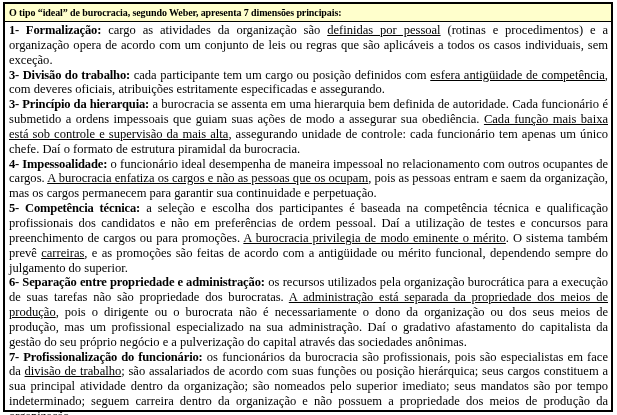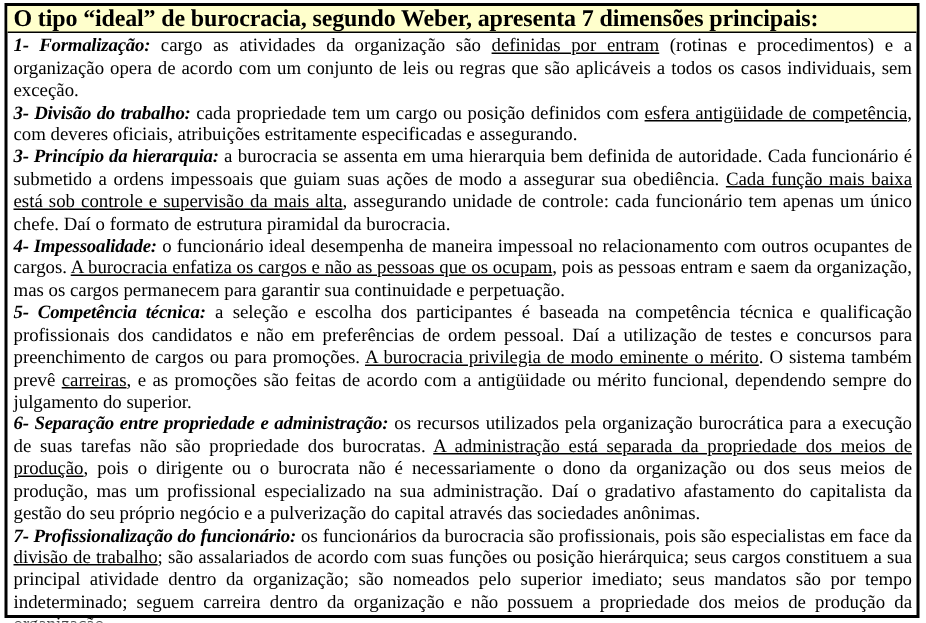--- a/index.html
+++ b/index.html
@@ -22,47 +22,47 @@
     right: 4px;
     bottom: 3px;
     border: 2px solid #000000;
     background: #ffffff;
     box-sizing: border-box;
   }
   .header {
     background: #FFFFCC;
     border-bottom: 1px solid #000000;
     font-weight: bold;
-    font-size: 16px;
+    font-size: 10px;
     line-height: 15px;
     padding: 1px 4px 1px 4px;
     letter-spacing: -0.1px;
   }
   .content {
     padding: 1px 3px 0 4px;
   }
   p.item {
     margin: 0;
     font-size: 12.55px;
     line-height: 14.85px;
     text-align: justify;
   }
-  .seg-b { font-weight: bold; letter-spacing: -0.15px; font-style: italic; }
+  .seg-b { font-weight: bold; letter-spacing: -0.15px; }
   .seg-u { text-decoration: underline; }
   .seg-n { }
 </style>
 </head>
 <body>
 
 <div class="frame">
   <div class="header">
     <span>O tipo “ideal” de burocracia, segundo Weber, apresenta 7 dimensões principais:</span>
   </div>
   <div class="content">
-      <p class="item"><span class="seg-b">1- Formalização:</span><span class="seg-n"> cargo as atividades da organização são </span><span class="seg-u">definidas por entram</span><span class="seg-n"> (rotinas e procedimentos) e a organização opera de acordo com um conjunto de leis ou regras que são aplicáveis a todos os casos individuais, sem exceção.</span></p>
-      <p class="item"><span class="seg-b">3- Divisão do trabalho:</span><span class="seg-n"> cada propriedade tem um cargo ou posição definidos com </span><span class="seg-u">esfera antigüidade de competência,</span><span class="seg-n"> com deveres oficiais, atribuições estritamente especificadas e assegurando.</span></p>
+      <p class="item"><span class="seg-b">1- Formalização:</span><span class="seg-n"> cargo as atividades da organização são </span><span class="seg-u">definidas por pessoal</span><span class="seg-n"> (rotinas e procedimentos) e a organização opera de acordo com um conjunto de leis ou regras que são aplicáveis a todos os casos individuais, sem exceção.</span></p>
+      <p class="item"><span class="seg-b">3- Divisão do trabalho:</span><span class="seg-n"> cada participante tem um cargo ou posição definidos com </span><span class="seg-u">esfera antigüidade de competência,</span><span class="seg-n"> com deveres oficiais, atribuições estritamente especificadas e assegurando.</span></p>
       <p class="item"><span class="seg-b">3- Princípio da hierarquia:</span><span class="seg-n"> a burocracia se assenta em uma hierarquia bem definida de autoridade. Cada funcionário é submetido a ordens impessoais que guiam suas ações de modo a assegurar sua obediência. </span><span class="seg-u">Cada função mais baixa está sob controle e supervisão da mais alta</span><span class="seg-n">, assegurando unidade de controle: cada funcionário tem apenas um único chefe. Daí o formato de estrutura piramidal da burocracia.</span></p>
       <p class="item"><span class="seg-b">4- Impessoalidade:</span><span class="seg-n"> o funcionário ideal desempenha de maneira impessoal no relacionamento com outros ocupantes de cargos. </span><span class="seg-u">A burocracia enfatiza os cargos e não as pessoas que os ocupam</span><span class="seg-n">, pois as pessoas entram e saem da organização, mas os cargos permanecem para garantir sua continuidade e perpetuação.</span></p>
       <p class="item"><span class="seg-b">5- Competência técnica:</span><span class="seg-n"> a seleção e escolha dos participantes é baseada na competência técnica e qualificação profissionais dos candidatos e não em preferências de ordem pessoal. Daí a utilização de testes e concursos para preenchimento de cargos ou para promoções. </span><span class="seg-u">A burocracia privilegia de modo eminente o mérito</span><span class="seg-n">. O sistema também prevê </span><span class="seg-u">carreiras</span><span class="seg-n">, e as promoções são feitas de acordo com a antigüidade ou mérito funcional, dependendo sempre do julgamento do superior.</span></p>
       <p class="item"><span class="seg-b">6- Separação entre propriedade e administração:</span><span class="seg-n"> os recursos utilizados pela organização burocrática para a execução de suas tarefas não são propriedade dos burocratas. </span><span class="seg-u">A administração está separada da propriedade dos meios de produção</span><span class="seg-n">, pois o dirigente ou o burocrata não é necessariamente o dono da organização ou dos seus meios de produção, mas um profissional especializado na sua administração. Daí o gradativo afastamento do capitalista da gestão do seu próprio negócio e a pulverização do capital através das sociedades anônimas.</span></p>
       <p class="item"><span class="seg-b">7- Profissionalização do funcionário:</span><span class="seg-n"> os funcionários da burocracia são profissionais, pois são especialistas em face da </span><span class="seg-u">divisão de trabalho</span><span class="seg-n">; são assalariados de acordo com suas funções ou posição hierárquica; seus cargos constituem a sua principal atividade dentro da organização; são nomeados pelo superior imediato; seus mandatos são por tempo indeterminado; seguem carreira dentro da organização e não possuem a propriedade dos meios de produção da organização.</span></p>
     </div>
 </div>
 
 </body></html>

